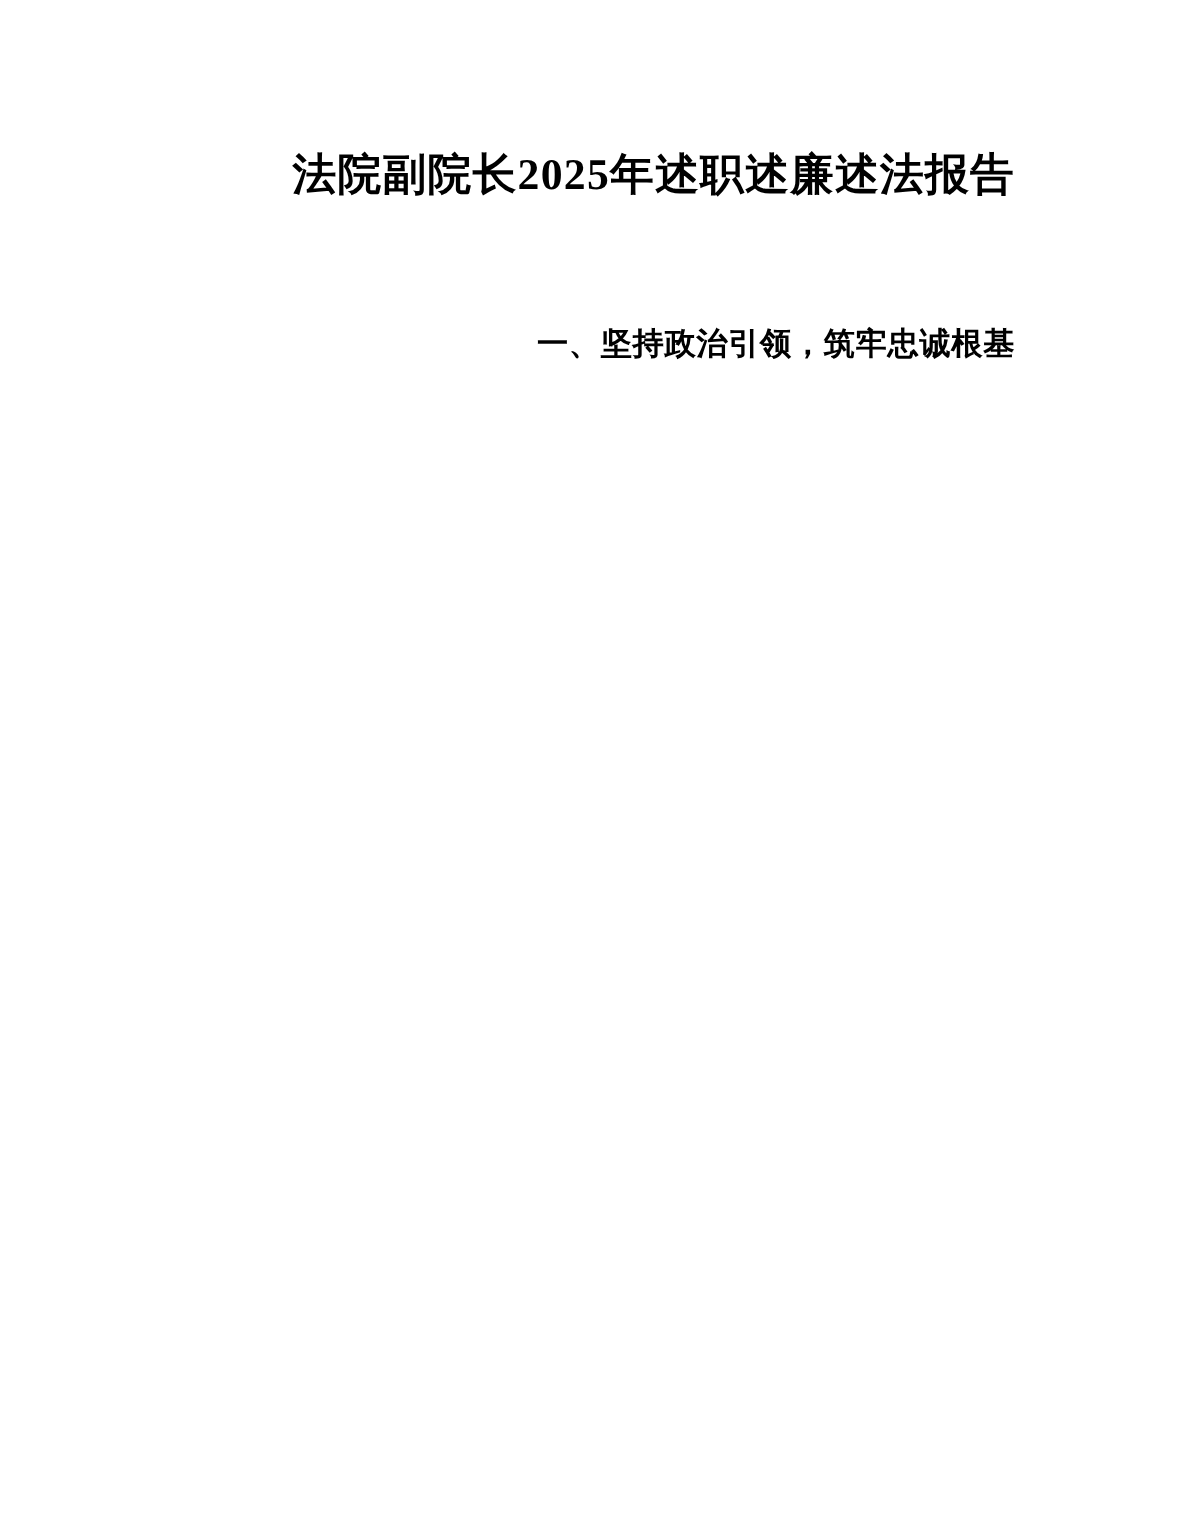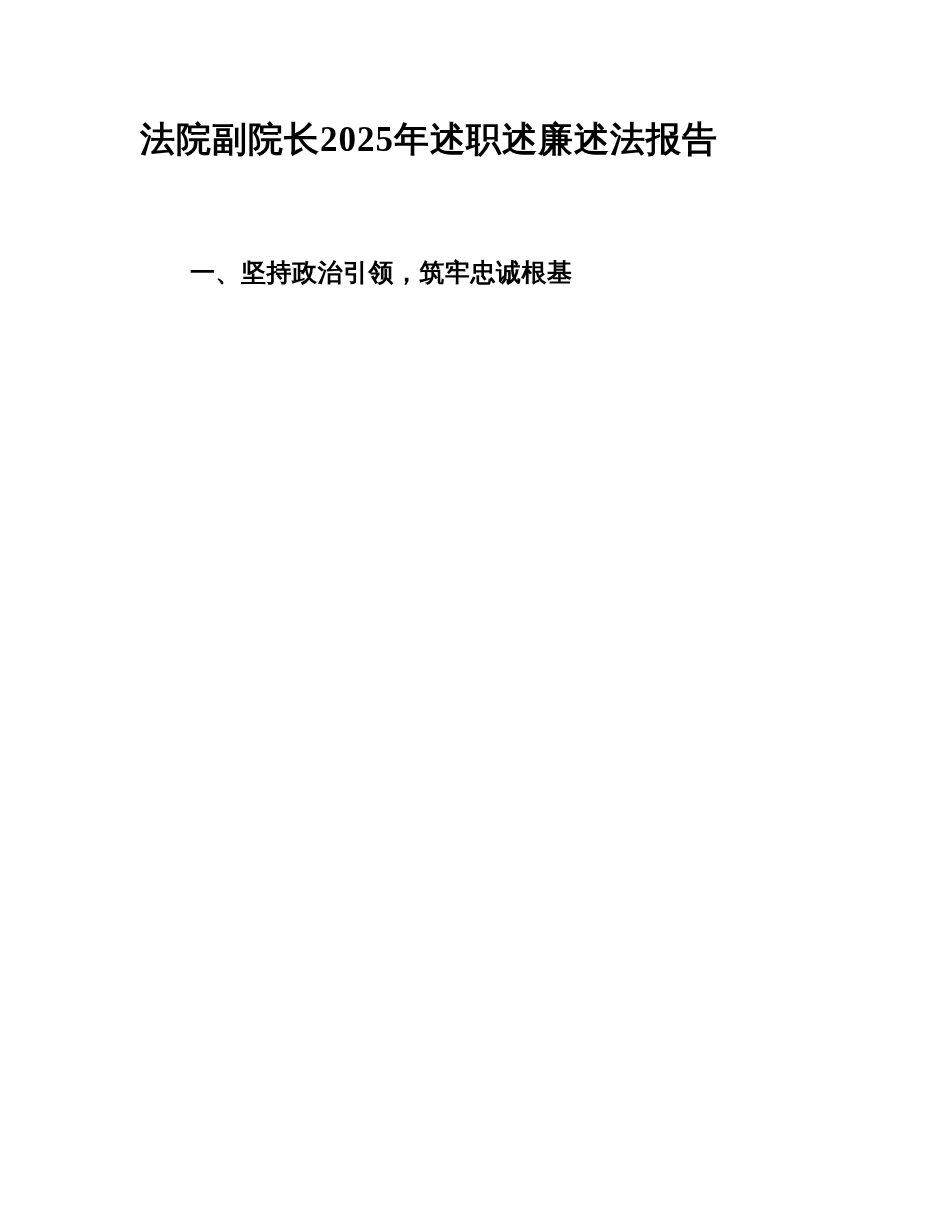--- a/index.html
+++ b/index.html
@@ -15,43 +15,44 @@
     overflow: hidden;
   }
   .page {
     box-sizing: border-box;
     width: 950px;
     height: 1230px;
     padding: 118px 138px 0 140px;
   }
   .doc-title {
     margin: 0 0 88px 0;
-    text-align: left;
+    text-align: right;
     font-size: 35px;
     line-height: 1.25;
     font-weight: bold;
     letter-spacing: 1px;
     font-family: "Liberation Serif", serif;
   }
   .para {
     margin: 0;
     font-size: 25px;
     line-height: 50px;
     text-align: justify;
     text-indent: 2em;
     letter-spacing: 0.5px;
   }
   .section-heading {
     margin: 12px 0 12px 0;
     font-size: 25px;
     line-height: 50px;
     font-weight: bold;
     text-indent: 2em;
-    font-family: Liberation Mono, monospace;
+    font-family: Liberation Sans, sans-serif;
     letter-spacing: 0.5px;
+    text-align: right;
   }
 </style>
 </head>
 <body>
 
 <div class="page">
   <h1 class="doc-title">法院副院长2025年述职述廉述法报告</h1>
 
 
   <h2 class="section-heading">一、坚持政治引领，筑牢忠诚根基</h2>

